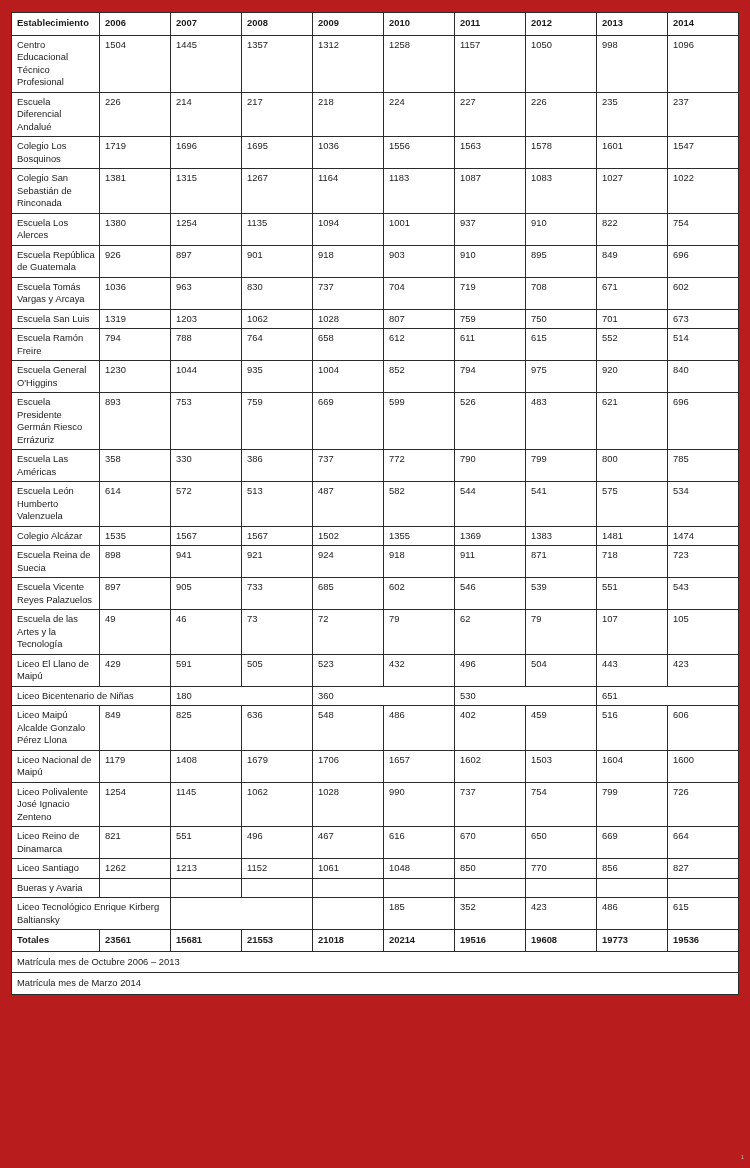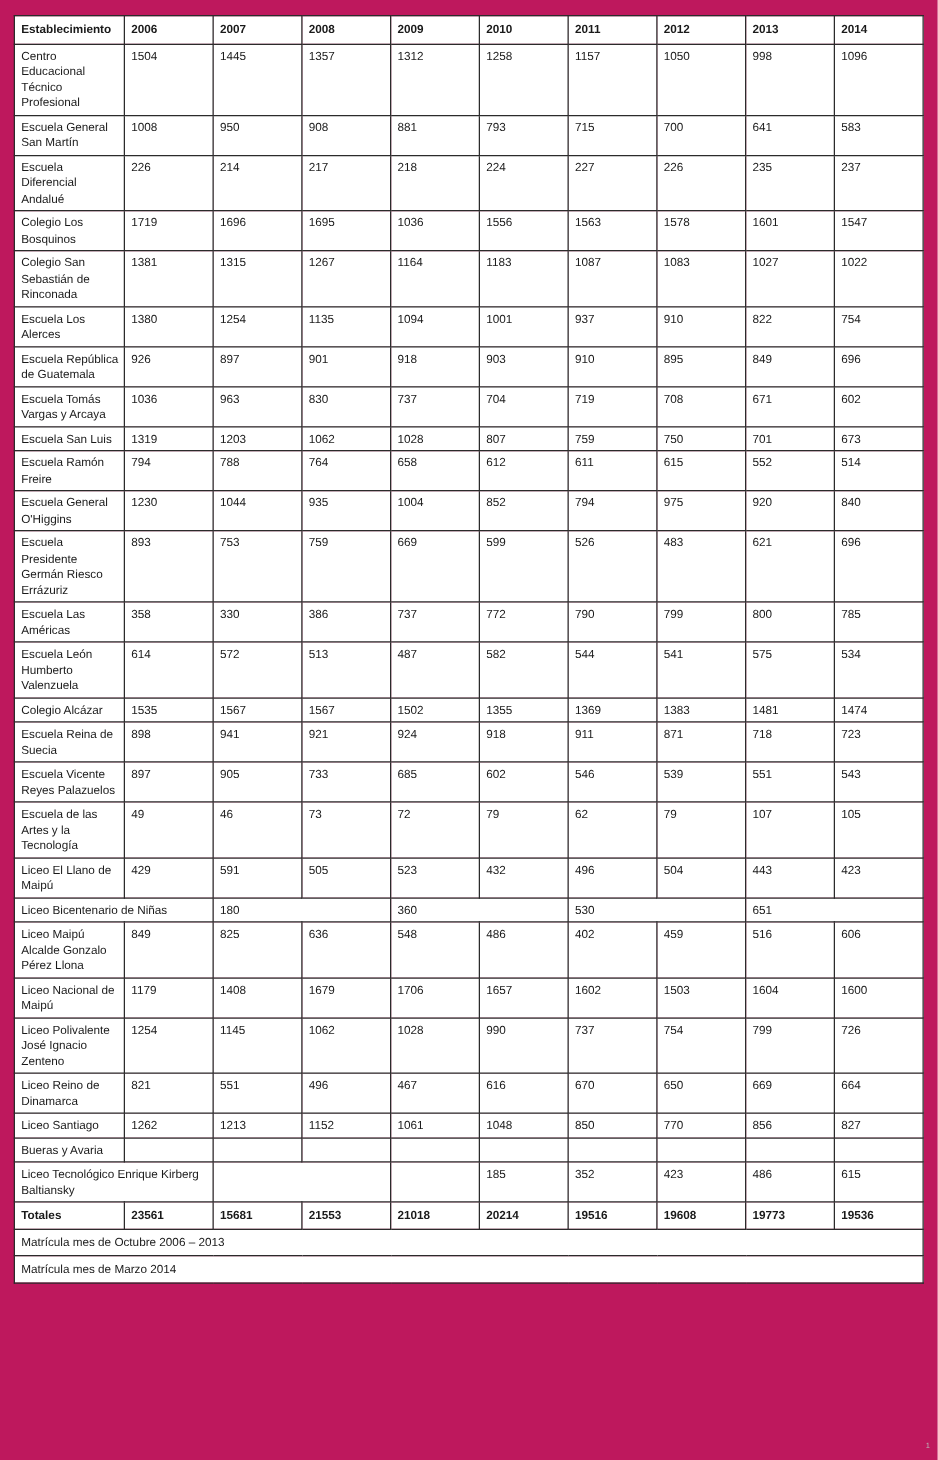--- a/index.html
+++ b/index.html
@@ -12,21 +12,21 @@
     width: 750px;
     height: 1168px;
     font-family: "Liberation Sans", sans-serif;
     color: #1a1a1a;
     overflow: hidden;
   }
   #sheet {
     position: relative;
     width: 750px;
     height: 1168px;
-    background: #be185d;
+    background: #b91c1c;
     padding: 0;
     box-sizing: border-box;
   }
   table.matricula {
     position: absolute;
     left: 11px;
     top: 12px;
     width: 728px;
     border-collapse: collapse;
     table-layout: fixed;
@@ -111,32 +111,20 @@
         <td class="num">1445</td>
         <td class="num">1357</td>
         <td class="num">1312</td>
         <td class="num">1258</td>
         <td class="num">1157</td>
         <td class="num">1050</td>
         <td class="num">998</td>
         <td class="num">1096</td>
       </tr>
       <tr>
-        <td class="nameCell">Escuela General San Martín</td>
-        <td class="num">1008</td>
-        <td class="num">950</td>
-        <td class="num">908</td>
-        <td class="num">881</td>
-        <td class="num">793</td>
-        <td class="num">715</td>
-        <td class="num">700</td>
-        <td class="num">641</td>
-        <td class="num">583</td>
-      </tr>
-      <tr>
         <td class="nameCell">Escuela Diferencial Andalué</td>
         <td class="num">226</td>
         <td class="num">214</td>
         <td class="num">217</td>
         <td class="num">218</td>
         <td class="num">224</td>
         <td class="num">227</td>
         <td class="num">226</td>
         <td class="num">235</td>
         <td class="num">237</td>

